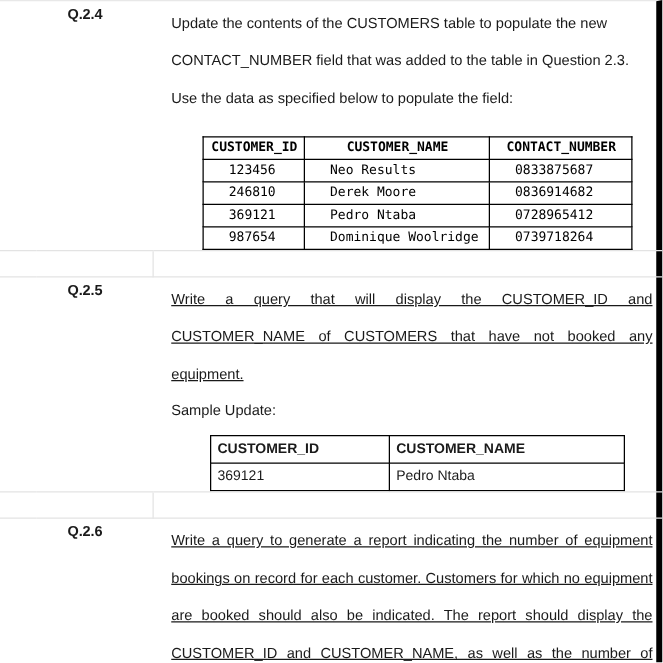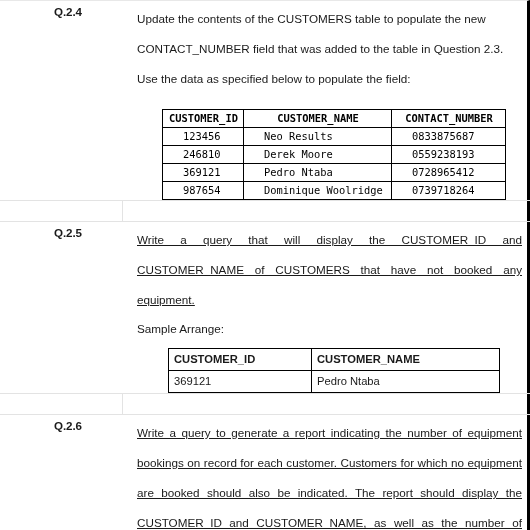--- a/index.html
+++ b/index.html
@@ -13,21 +13,21 @@
     font-family: "Liberation Sans", sans-serif;
     color: #1a1a1a;
     overflow: hidden;
   }
 
   .page {
     position: relative;
     width: 530px;
     height: 530px;
     box-sizing: border-box;
-    border-right: 3px solid #000000;
+    border-right: 5px solid #000000;
     border-top: 1px solid #e8e8e8;
   }
 
   
   .qtable {
     width: 530px;
     border-collapse: collapse;
     table-layout: fixed;
   }
   .qtable td {
@@ -170,21 +170,21 @@
                 </thead>
                 <tbody>
                   <tr>
                     <td>123456</td>
                     <td>Neo Results</td>
                     <td class="bold-col">0833875687</td>
                   </tr>
                   <tr>
                     <td>246810</td>
                     <td>Derek Moore</td>
-                    <td class="bold-col">0559238193</td>
+                    <td class="bold-col">0836914682</td>
                   </tr>
                   <tr>
                     <td>369121</td>
                     <td>Pedro Ntaba</td>
                     <td class="bold-col">0728965412</td>
                   </tr>
                   <tr>
                     <td>987654</td>
                     <td>Dominique Woolridge</td>
                     <td class="bold-col">0739718264</td>
@@ -204,21 +204,21 @@
 
       <tr class="qrow">
         <td></td>
         <td class="qrow-cell-label">
           <div class="qlabel">Q.2.5</div>
         </td>
         <td>
           <div class="qbody">
             <p class="ptext justify">Write a query that will display the CUSTOMER_ID and CUSTOMER_NAME of CUSTOMERS that have not booked any equipment.</p>
 
-            <p class="sample-label">Sample Arrange:</p>
+            <p class="sample-label">Sample Update:</p>
 
             <div class="dt-wrap2">
               <table class="datatable2">
                 <colgroup>
                   <col class="d2-c1">
                     <col class="d2-c2">
                 </colgroup>
                 <thead>
                   <tr>
                     <th>CUSTOMER_ID</th>

